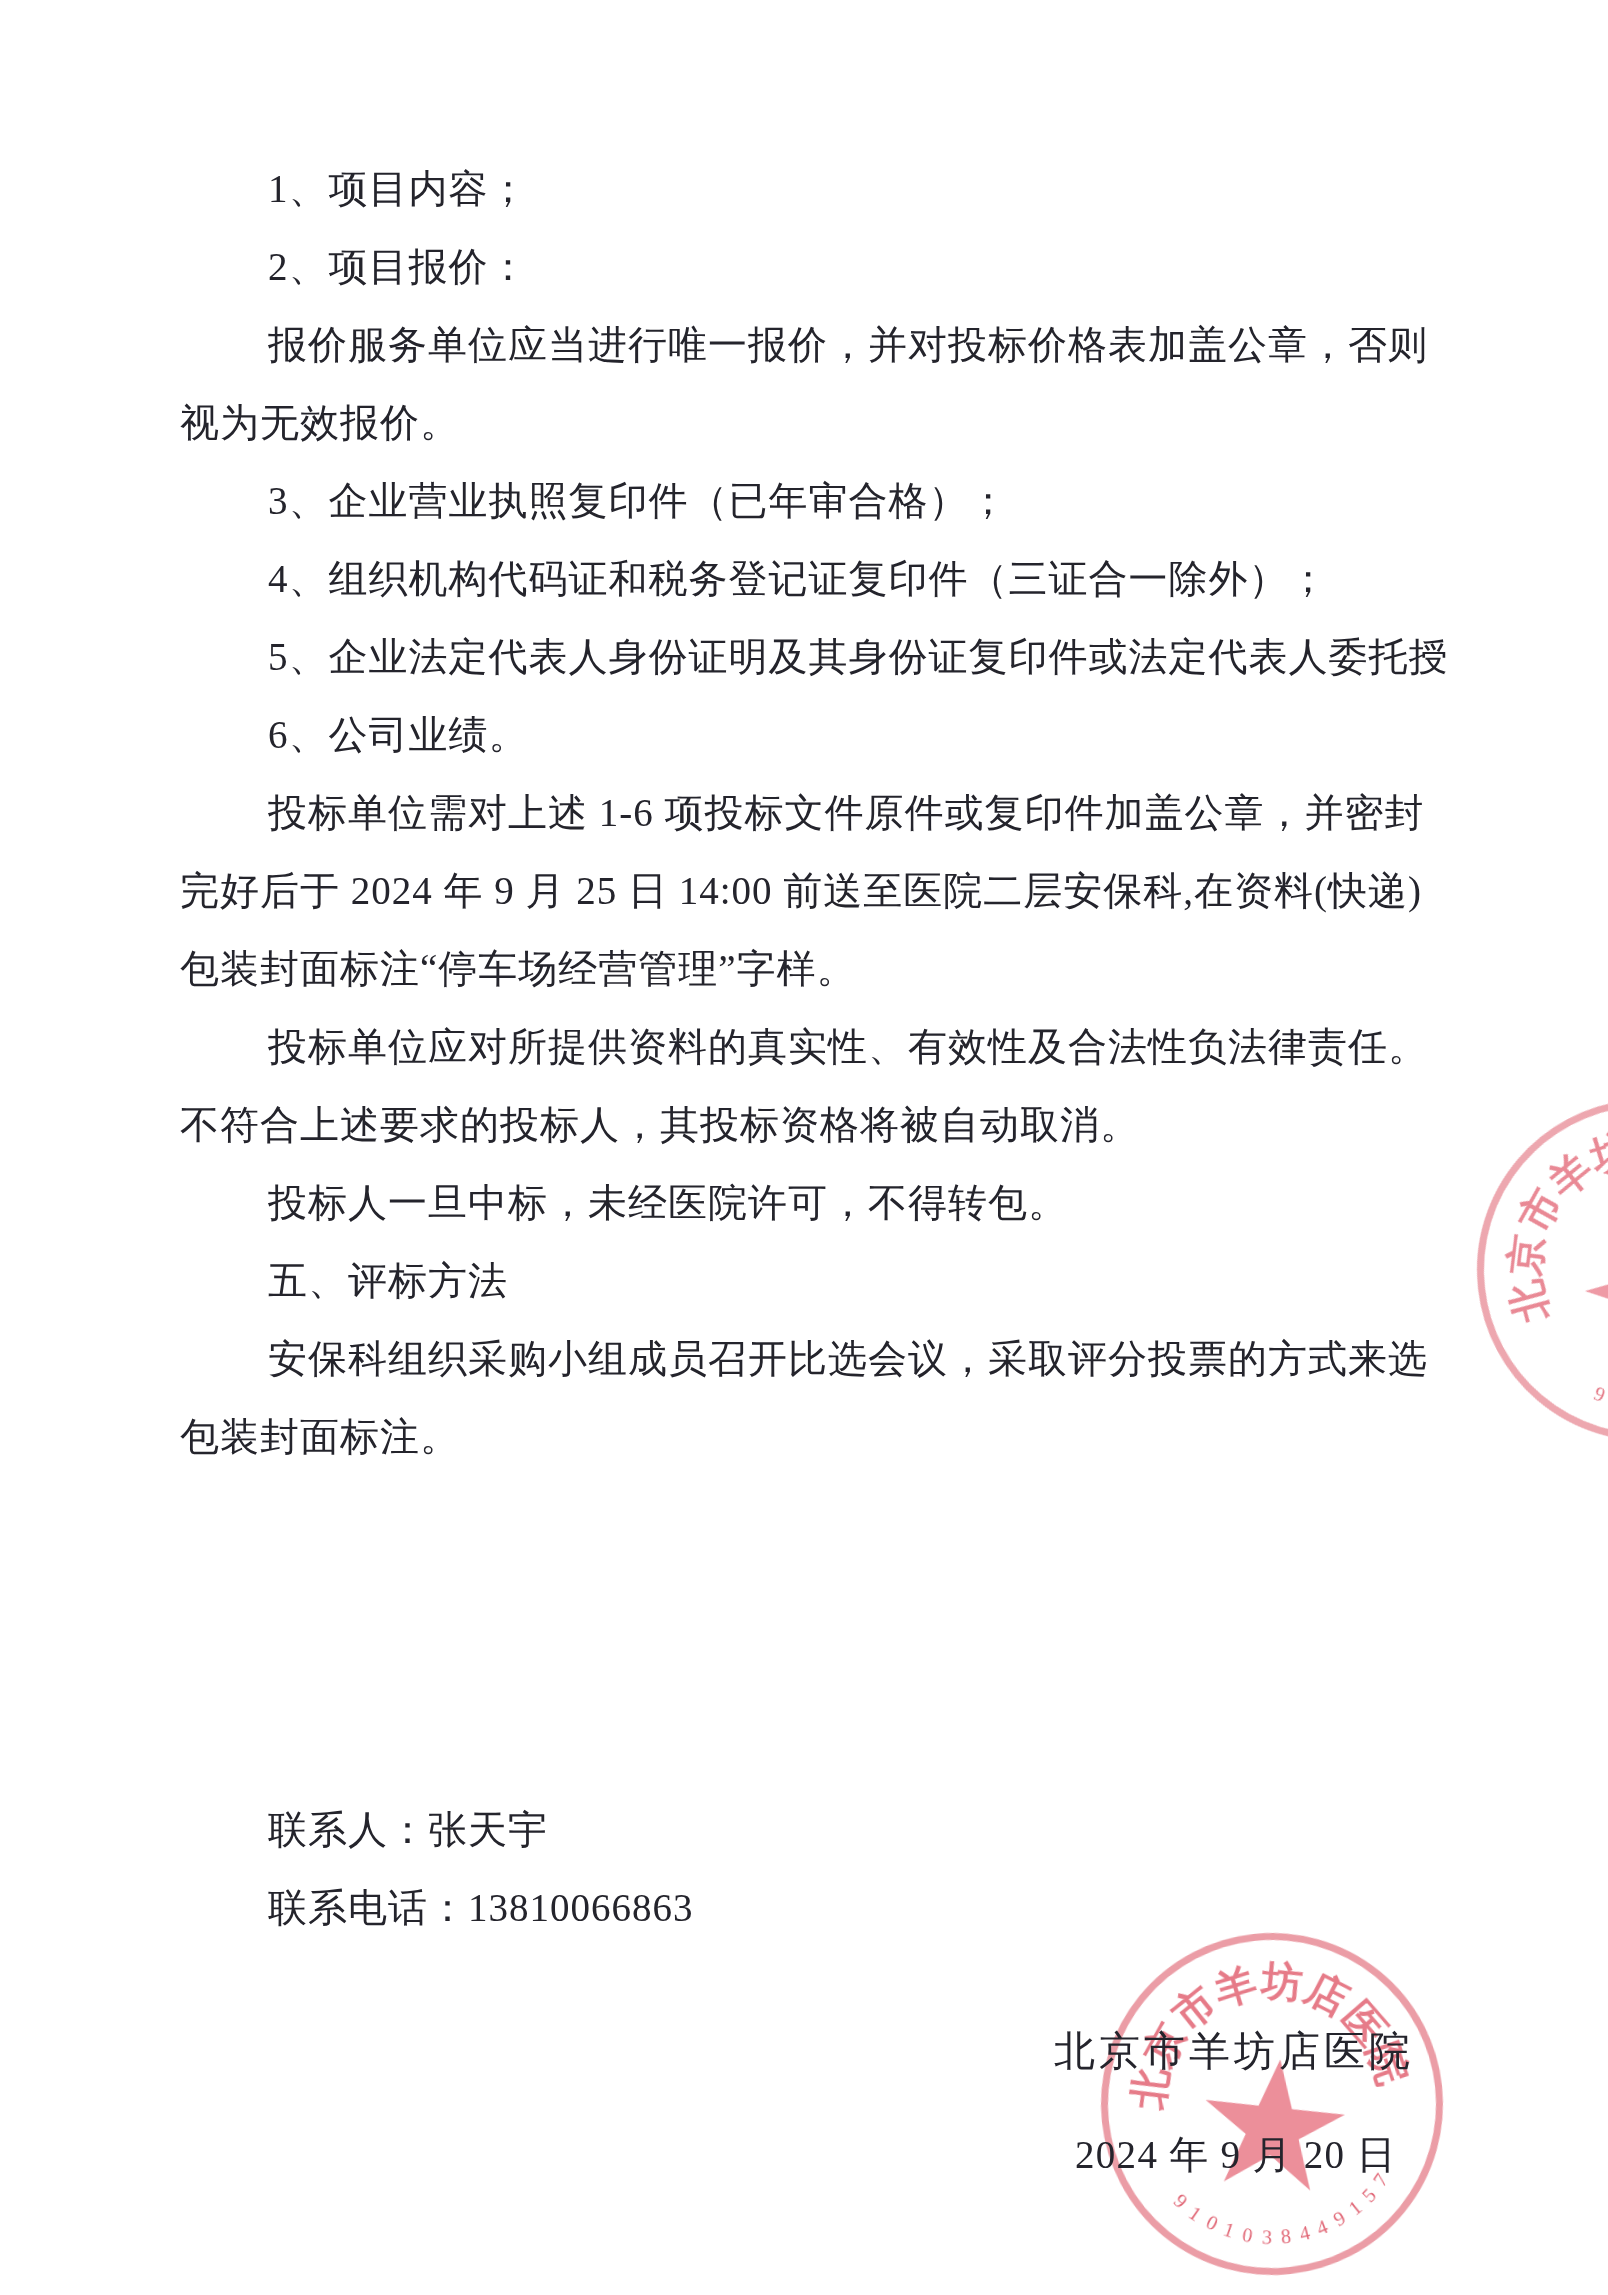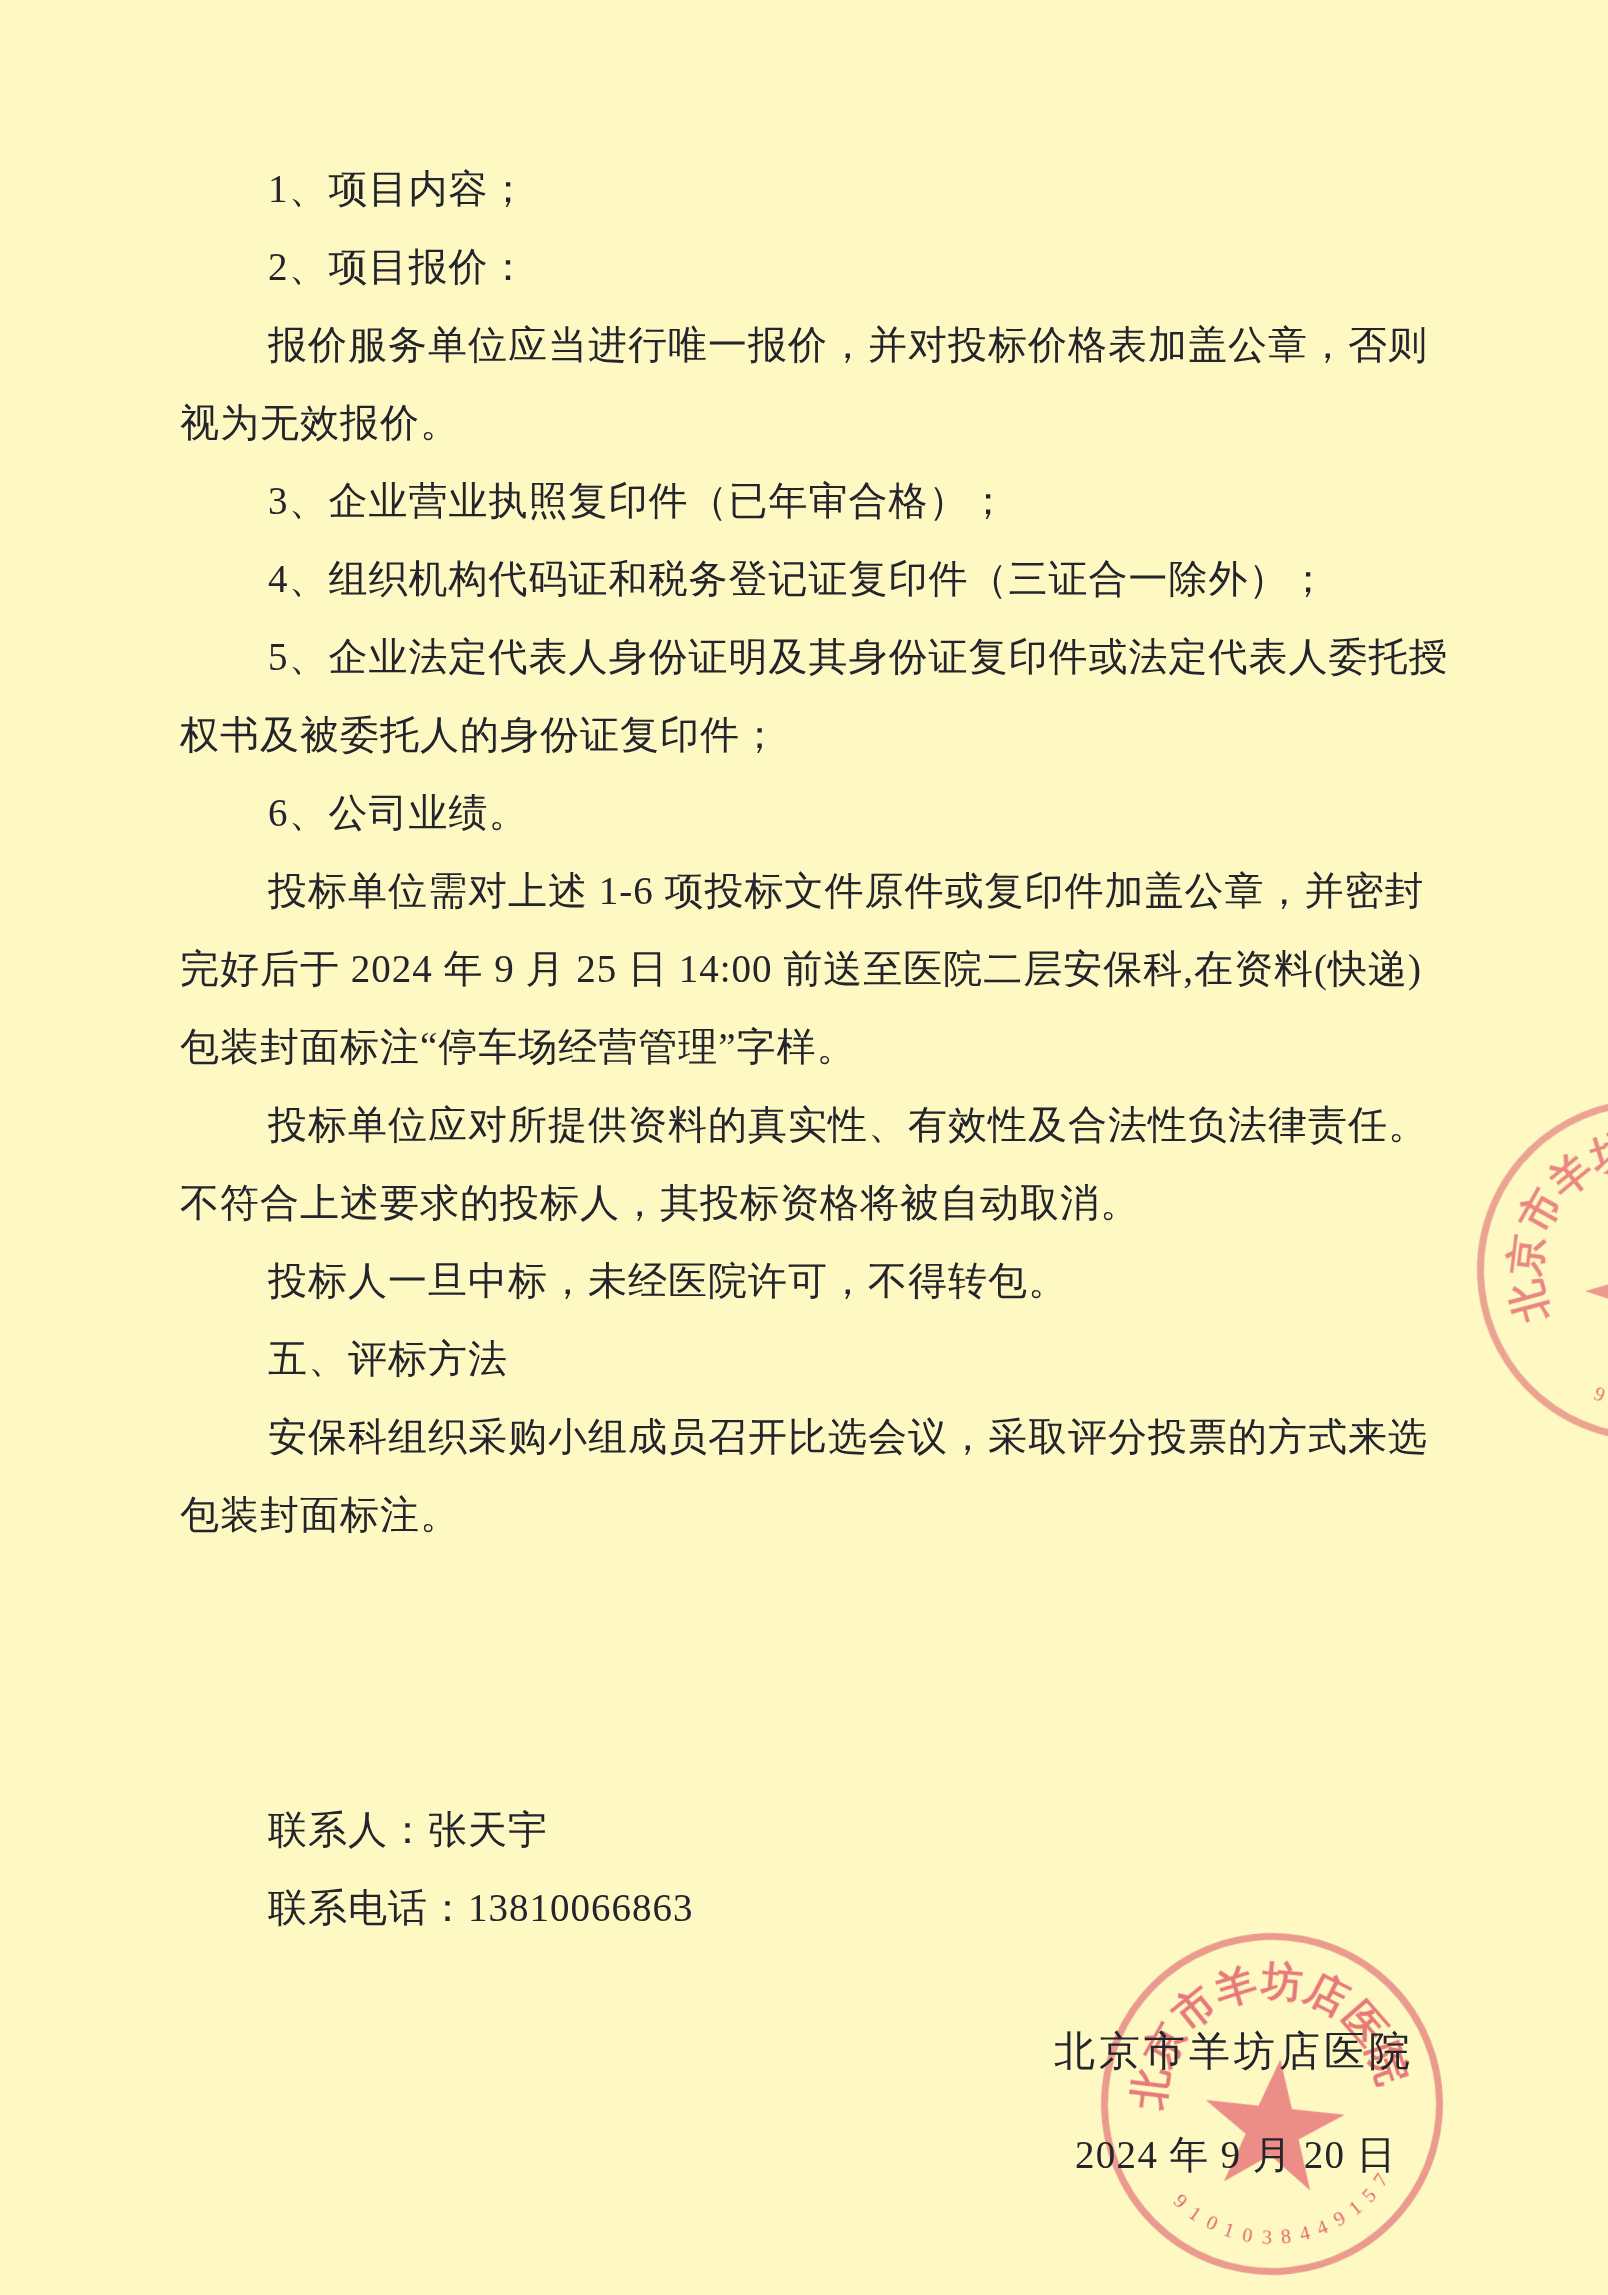--- a/index.html
+++ b/index.html
@@ -1,20 +1,20 @@
 <!DOCTYPE html>
 <html style="font-size:10.7px"><head>
 <meta charset="utf-8">
 <style>
   html,body{margin:0;padding:0;background:#e8e8e8;}
   .page{
     position:relative;
     width:1609px;height:2295px;
     margin:0 auto;
-    background:#fef9c3;
+    background:#ffffff;
     overflow:hidden;
     font-family:"Liberation Serif","DejaVu Serif",serif;
     color:#24242c;
   }
   
   .body-text{
     position:absolute;
     left:180px;top:150px;width:1269px;
     font-size:39px;line-height:78px;letter-spacing:1px;
     white-space:nowrap;
@@ -72,21 +72,20 @@
 <div class="page">
 
   <div class="body-text">
     <div class="line indent">1、项目内容；</div>
     <div class="line indent">2、项目报价：</div>
     <div class="line indent">报价服务单位应当进行唯一报价，并对投标价格表加盖公章，否则</div>
     <div class="line">视为无效报价。</div>
     <div class="line indent">3、企业营业执照复印件（已年审合格）；</div>
     <div class="line indent">4、组织机构代码证和税务登记证复印件（三证合一除外）；</div>
     <div class="line indent">5、企业法定代表人身份证明及其身份证复印件或法定代表人委托授</div>
-    <div class="line">权书及被委托人的身份证复印件；</div>
     <div class="line indent">6、公司业绩。</div>
     <div class="line indent">投标单位需对上述 1-6 项投标文件原件或复印件加盖公章，并密封</div>
     <div class="line">完好后于 2024 年 9 月 25 日 14:00 前送至医院二层安保科,在资料(快递)</div>
     <div class="line">包装封面标注“停车场经营管理”字样。</div>
     <div class="line indent">投标单位应对所提供资料的真实性、有效性及合法性负法律责任。</div>
     <div class="line">不符合上述要求的投标人，其投标资格将被自动取消。</div>
     <div class="line indent">投标人一旦中标，未经医院许可，不得转包。</div>
     <div class="line indent">五、评标方法</div>
     <div class="line indent">安保科组织采购小组成员召开比选会议，采取评分投票的方式来选</div>
     <div class="line">包装封面标注。</div>

